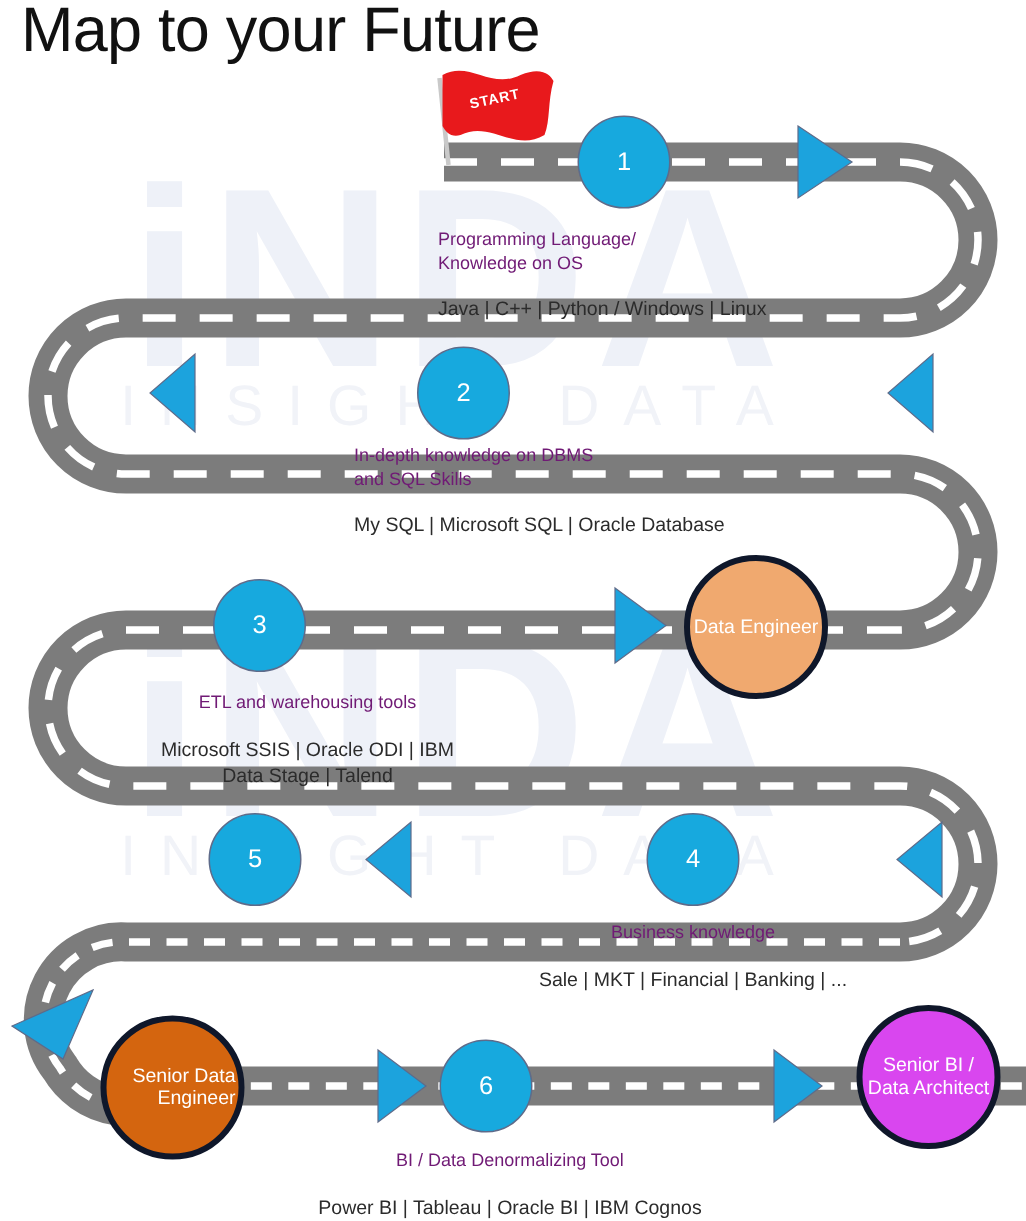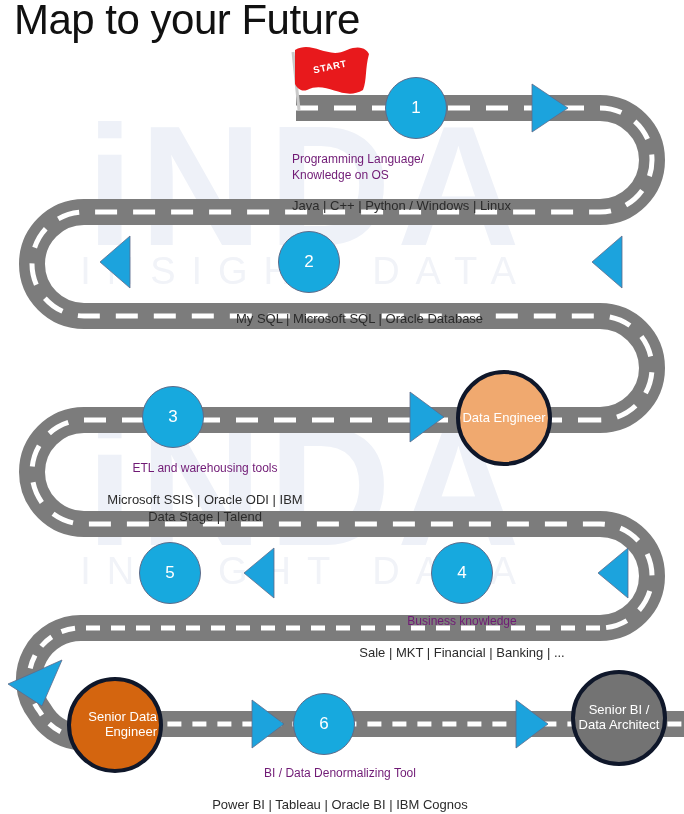--- a/index.html
+++ b/index.html
@@ -72,21 +72,21 @@
     font-size: 17px;
   }
   .node-role {
     border: 4px solid #0f172a;
     line-height: 1.15;
     font-size: 13px;
     padding: 2px;
   }
   .role-de   { background: #f0a96f; width: 96px; height: 96px; }
   .role-sde  { background: #d4650f; width: 96px; height: 96px; }
-  .role-sba  { background: #737373; width: 96px; height: 96px; }
+  .role-sba  { background: #d946ef; width: 96px; height: 96px; }
 
   
   .label {
     position: absolute;
     z-index: 4;
   }
   .label .hd {
     font-size: 12px;
     font-weight: normal;
     color: #701a75;
@@ -232,20 +232,22 @@
 Architect</span>
   </div>
 
   <div class="label lbl-left" style="left:292px; top:152px; width:300px;">
     <div class="hd">Programming Language/
 Knowledge on OS</div>
     <div class="sub">Java | C++ | Python / Windows | Linux</div>
   </div>
 
   <div class="label lbl-left" style="left:236px; top:296px; width:320px;">
+    <div class="hd">In-depth knowledge on DBMS
+and SQL Skills</div>
     <div class="sub">My SQL | Microsoft SQL | Oracle Database</div>
   </div>
 
   <div class="label lbl-center" style="left:60px; top:461px; width:290px;">
     <div class="hd">ETL and warehousing tools</div>
     <div class="sub">Microsoft SSIS | Oracle ODI | IBM
 Data Stage | Talend</div>
   </div>
 
   <div class="label lbl-center" style="left:342px; top:614px; width:240px;">

